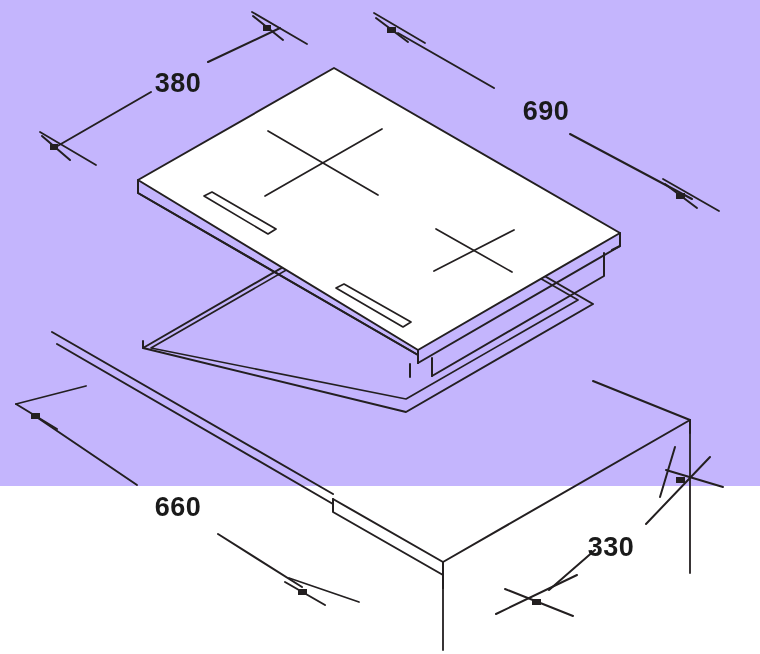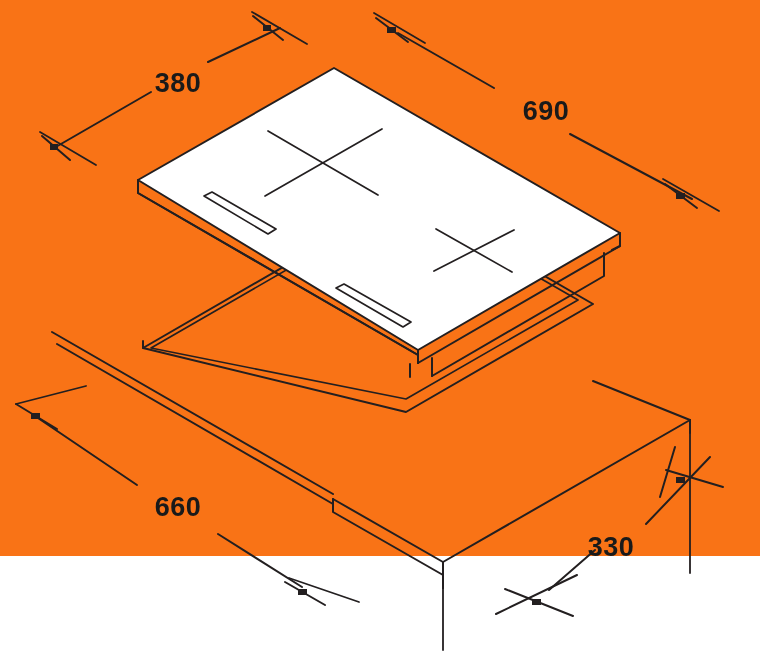--- a/index.html
+++ b/index.html
@@ -9,22 +9,22 @@
   }
   body {
     width: 760px;
     height: 654px;
     font-family: "Liberation Sans", sans-serif;
     overflow: hidden;
   }
   #drawing-root {
     position: relative;
     width: 760px;
-    height: 556px;
-    background: #f97316;
+    height: 486px;
+    background: #c4b5fd;
   }
   svg#technical-drawing {
     display: block;
     width: 760px;
     height: 654px;
   }
   .ln {
     stroke: #231f20;
     fill: none;
     stroke-width: 2;

